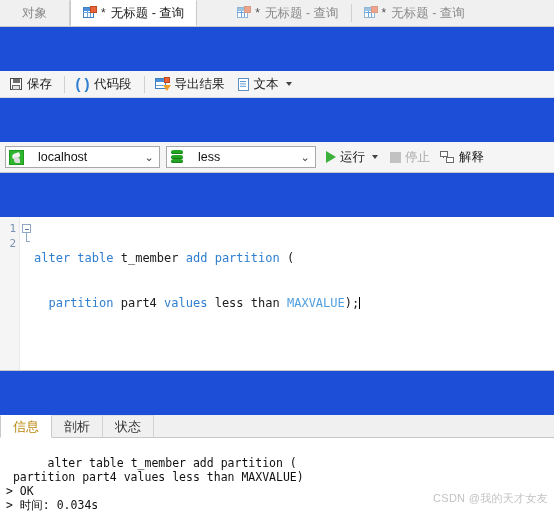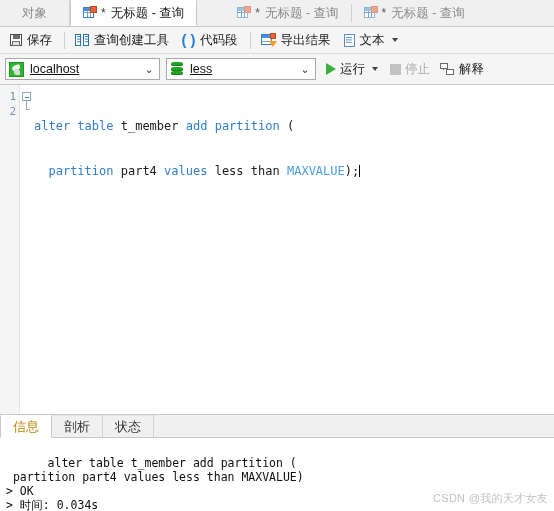--- a/index.html
+++ b/index.html
@@ -12,20 +12,21 @@
     font-size: 12px;
     color: #000;
     overflow: hidden;
     position: relative;
     -webkit-font-smoothing: antialiased;
   }
   .app {
     width: 554px; height: 511px;
     display: flex; flex-direction: column;
     background: #1d4ed8;
+    gap: 44px;
   }
 
   
   .tabbar {
     height: 26px;
     background: #f0f0f0;
     display: flex;
     align-items: stretch;
     border-bottom: 1px solid #c8c8c8;
     position: relative;
@@ -213,21 +214,21 @@
   .combo {
     height: 22px;
     background: #ffffff;
     border: 1px solid #a9a9a9;
     display: flex; align-items: center;
     padding: 0 2px 0 3px;
     box-sizing: border-box;
     margin-right: 6px;
     font-size: 12.5px;
   }
-  .combo .label { flex: 1; padding-left: 6px; color: #111; white-space: nowrap; text-decoration: underline;}
+  .combo .label { flex: 1; padding-left: 14px; color: #111; white-space: nowrap;}
   .combo .chev {
     width: 16px; text-align: center; color: #444; font-size: 11px; line-height: 1;
   }
   .combo.conn { width: 155px; }
   .combo.db { width: 150px; }
 
   
   .ic-conn {
     width: 15px; height: 15px; position: relative;
     background: #2fb62f; border: 1px solid #1f9a1f; box-sizing: border-box;
@@ -446,27 +447,20 @@
       <span class="ic-save">
         <span class="body"></span>
           <span class="top"></span>
           <span class="bot"></span>
       </span>
       <span>保存</span>
     </div>
 
     <div class="vsep"></div>
 
-    <div class="tbtn">
-      <span class="ic-builder">
-        <span class="c1"></span>
-          <span class="c2"></span>
-      </span>
-      <span>查询创建工具</span>
-    </div>
 
 
     <div class="tbtn">
       <span class="ic-paren">( )</span>
       <span>代码段</span>
     </div>
 
     <div class="vsep"></div>
 
     <div class="tbtn">

